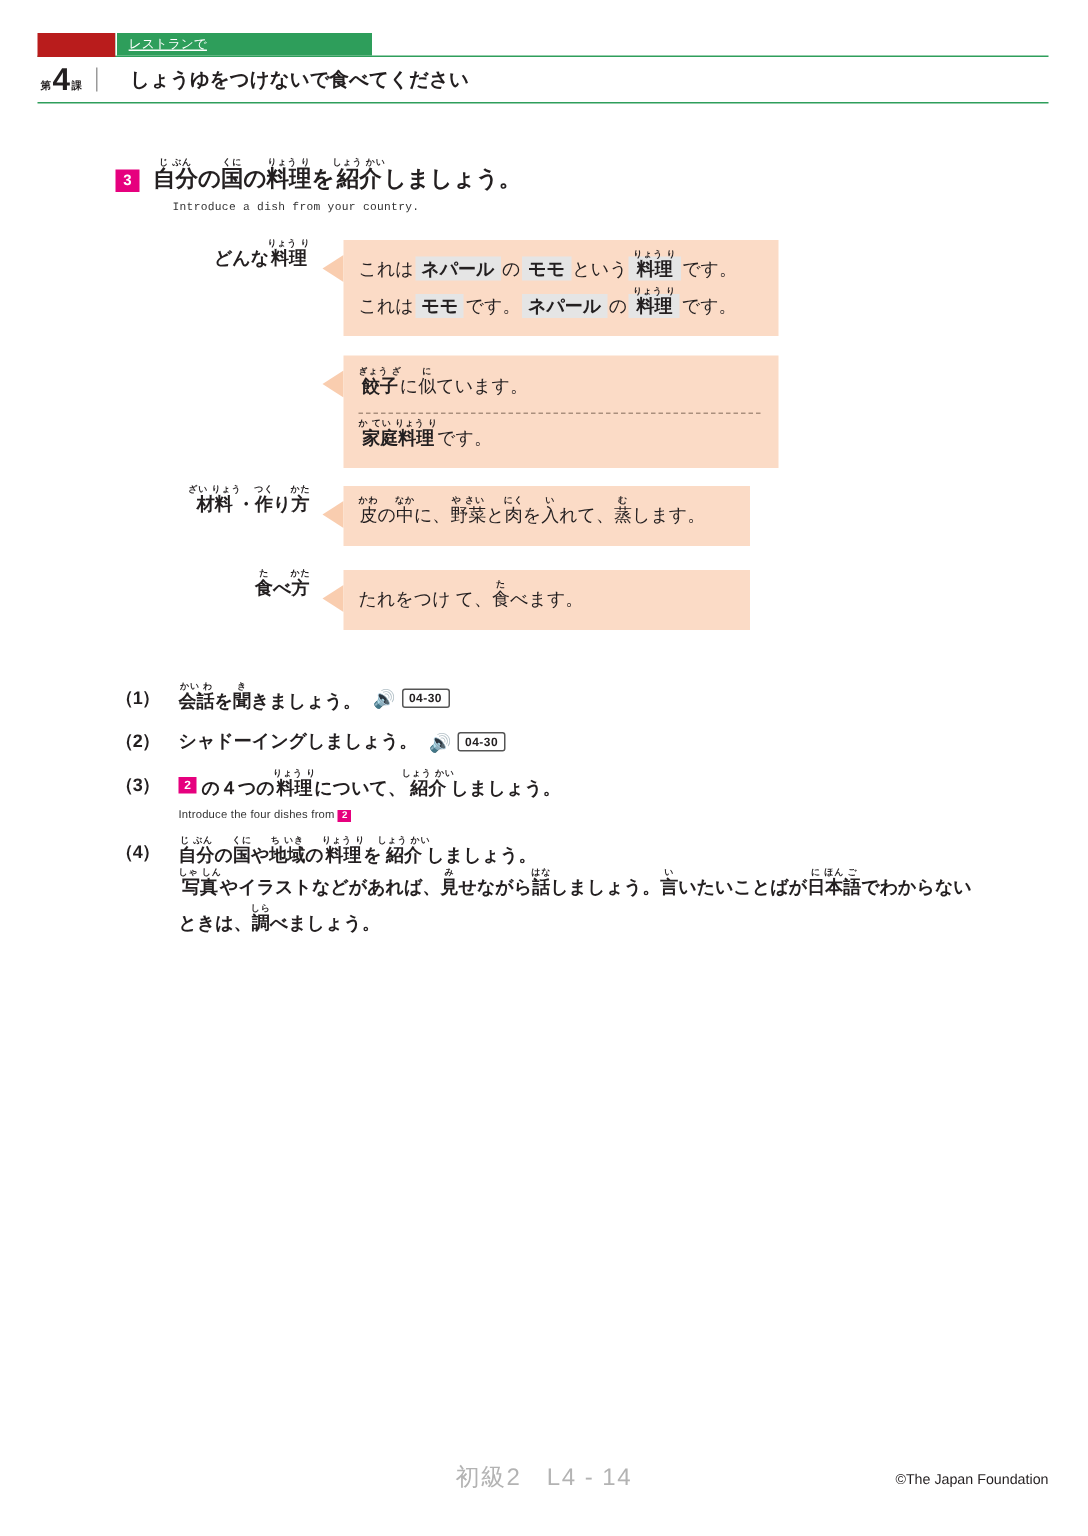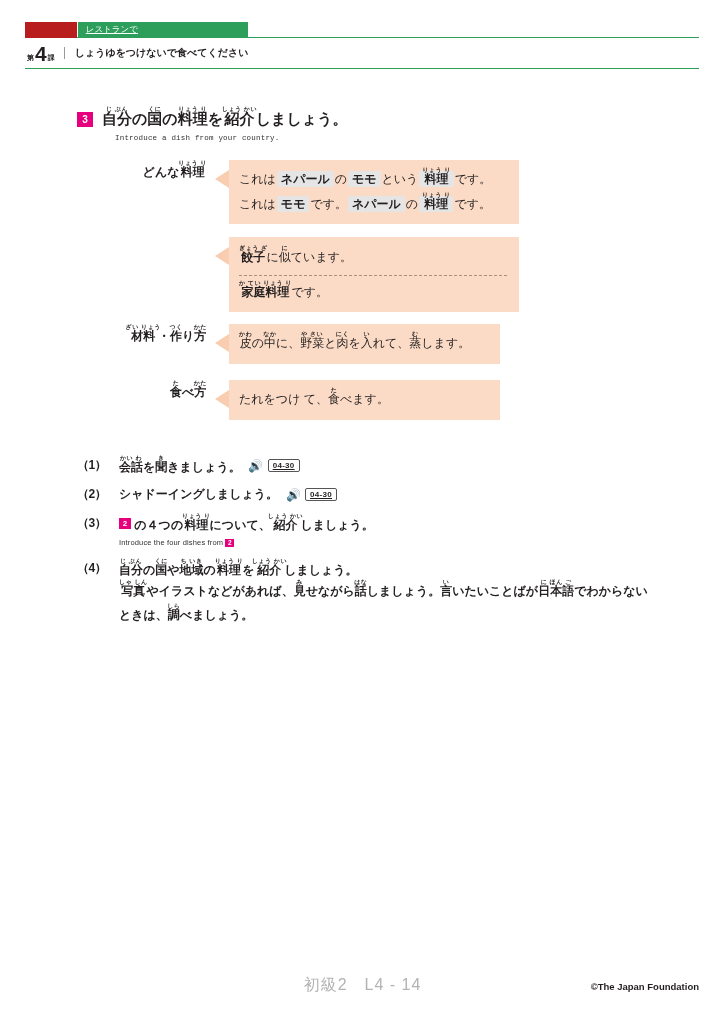--- a/index.html
+++ b/index.html
@@ -69,25 +69,25 @@
     font-size: 7px;
     position: relative;
     top: -1px;
   }
   .lesson-num .big {
     font-size: 21px;
     line-height: 1;
     padding: 0 1px;
   }
   .lesson-title {
-    font-size: 10px;
+    font-size: 13px;
     font-weight: bold;
     border-left: 1px solid #9a9a9a;
     margin-left: 9px;
-    padding-left: 10px;
+    padding-left: 22px;
     line-height: 1.2;
   }
 
   
   .section {
     position: absolute;
     left: 77px;
     top: 106px;
     width: 600px;
   }
@@ -221,21 +221,20 @@
     margin-right: 4px;
     line-height: 1;
   }
   .track {
     border: 1px solid #555555;
     border-radius: 2px;
     font-size: 8px;
     font-weight: bold;
     padding: 1px 4px 1.5px 4px;
     letter-spacing: 0.3px;
-    text-decoration: underline;
   }
   .item-en {
     font-size: 7.5px;
     font-weight: normal;
     color: #333333;
     margin: 3px 0 0 42px;
     line-height: 1.5;
     letter-spacing: 0.15px;
   }
   .mini-badge {
@@ -279,21 +278,20 @@
     font-size: 16px;
     color: #b3b3b3;
     letter-spacing: 1px;
   }
   .foot-right {
     position: absolute;
     right: 26px;
     top: 6px;
     font-size: 9.5px;
     color: #231f20;
-    font-weight: bold;
   }
 </style>
 </head>
 <body>
 
 <div class="page-frame">
   <div class="topic-bar">
     <div class="topic-label">▶トピック</div>
     <div class="topic-name">レストランで</div>
   </div>

